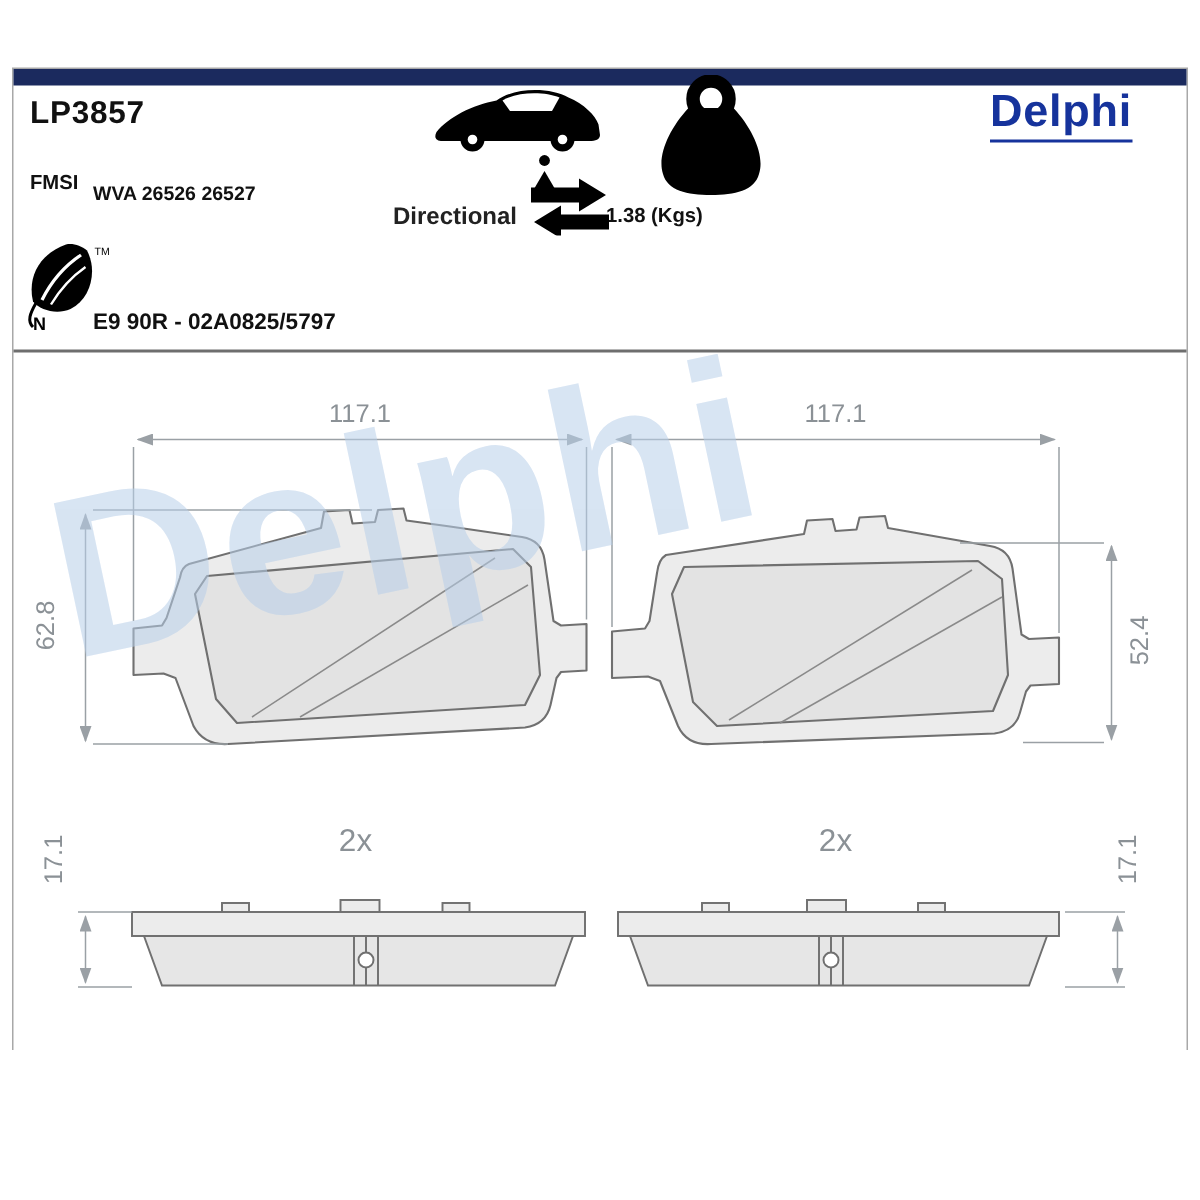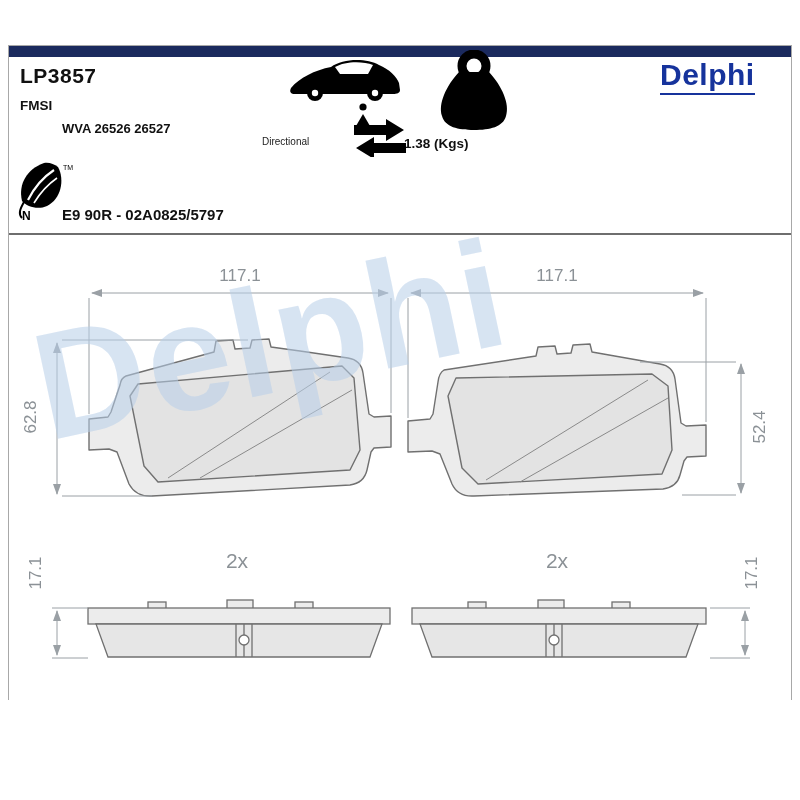--- a/index.html
+++ b/index.html
@@ -7,23 +7,23 @@
         font-family:"Liberation Sans",sans-serif;color:#111;padding-left:37px;}
   .abs{position:absolute;}
   
   #frame{left:8px;top:45px;width:782px;height:745px;border:1px solid #a8a8a8;}
   .navybar{background:#1b2a5e;}
   #topbar{left:9px;top:46px;width:782px;height:11px;}
   #bottombar{left:9px;top:771px;width:782px;height:19px;}
   #divider{left:9px;top:233px;width:782px;height:2px;background:#6e6e6e;}
   
   .pn{left:20px;top:64px;font-size:21px;font-weight:bold;letter-spacing:.5px;}
-  .fmsi{left:20px;top:98px;font-size:13.5px;font-weight:bold;text-align:right;}
+  .fmsi{left:20px;top:114px;font-size:13.5px;font-weight:bold;text-align:right;}
   .wva{left:26px;top:121px;font-size:13px;font-weight:bold;margin-left:36px;}
-  .directional{left:262px;top:136px;font-size:10px;color:#222;}
+  .directional{left:262px;top:136px;font-size:16px;color:#222;font-weight:bold;}
   .weighttxt{left:404px;top:136px;font-size:13.5px;font-weight:bold;}
   .logo{left:660px;top:58px;font-size:30px;font-weight:bold;color:#16339c;letter-spacing:.5px;}
   .logo .rule{display:block;height:2px;background:#16339c;margin-top:1px;}
   .approval{left:62px;top:206px;font-size:15px;font-weight:bold;}
   
   .dim{color:#8b9196;font-size:17px;text-align:center;z-index:6;}
   .vdim{transform:rotate(-90deg);}
   .qty{color:#8b9196;font-size:21px;text-align:center;z-index:6;}
   .wmlayer{left:9px;top:236px;width:782px;height:534px;overflow:hidden;z-index:5;pointer-events:none;}
   .wm{position:absolute;left:28px;top:66px;font-size:152px;font-weight:bold;

